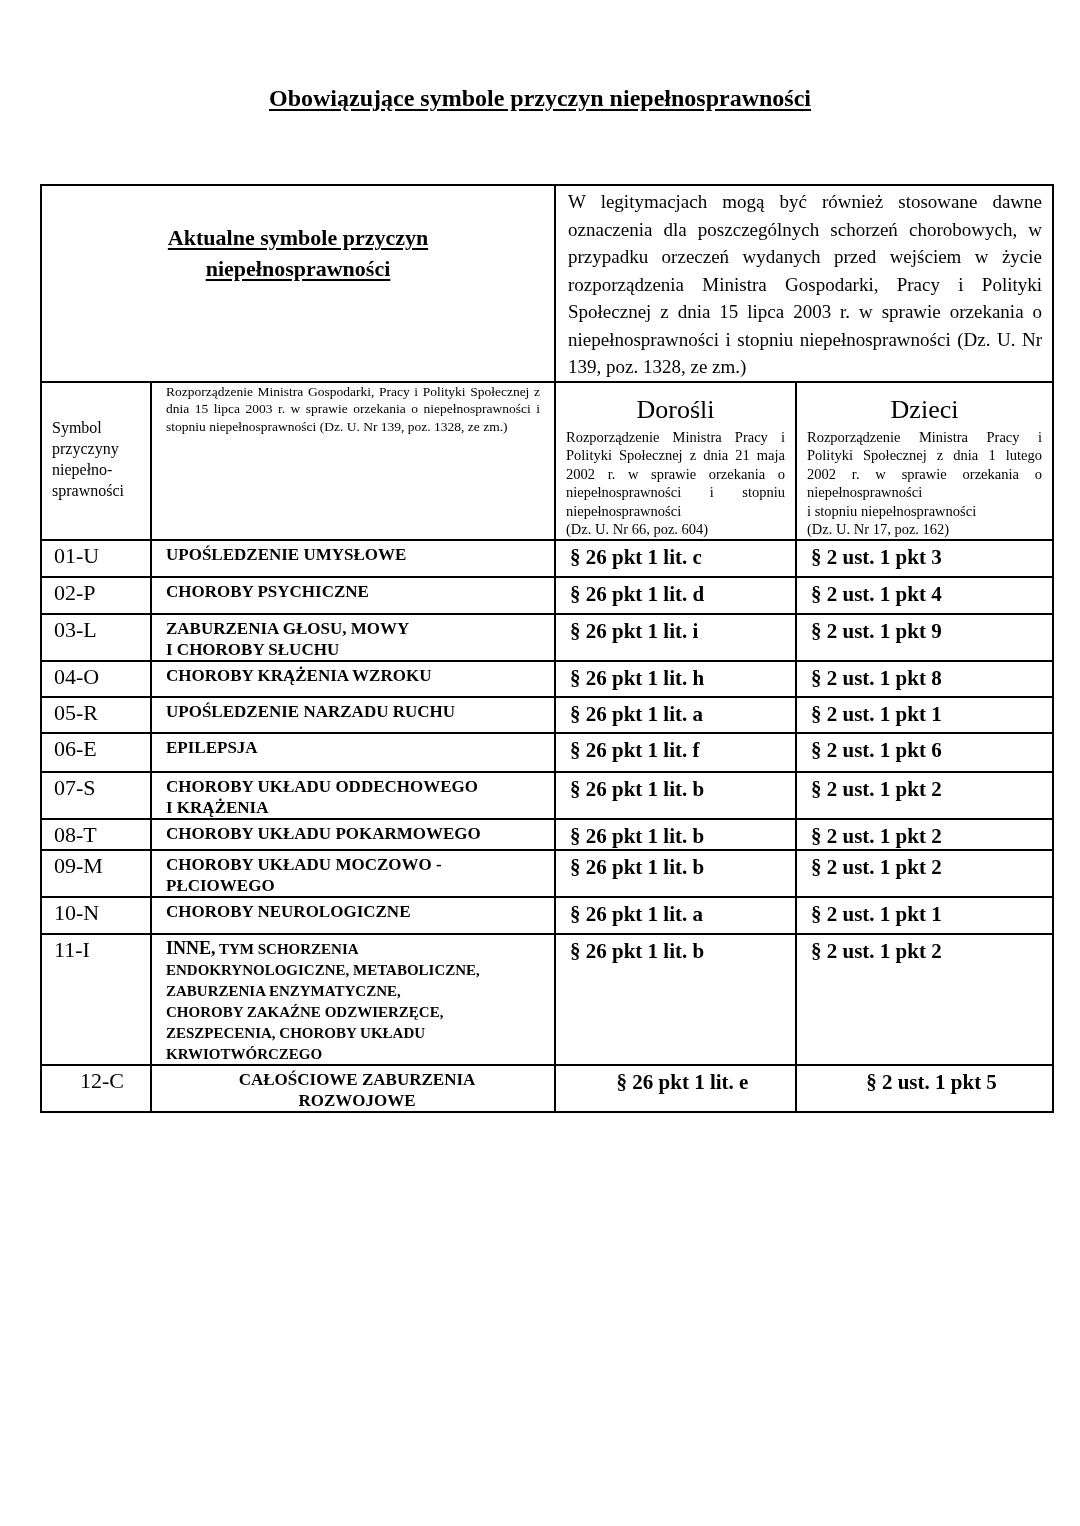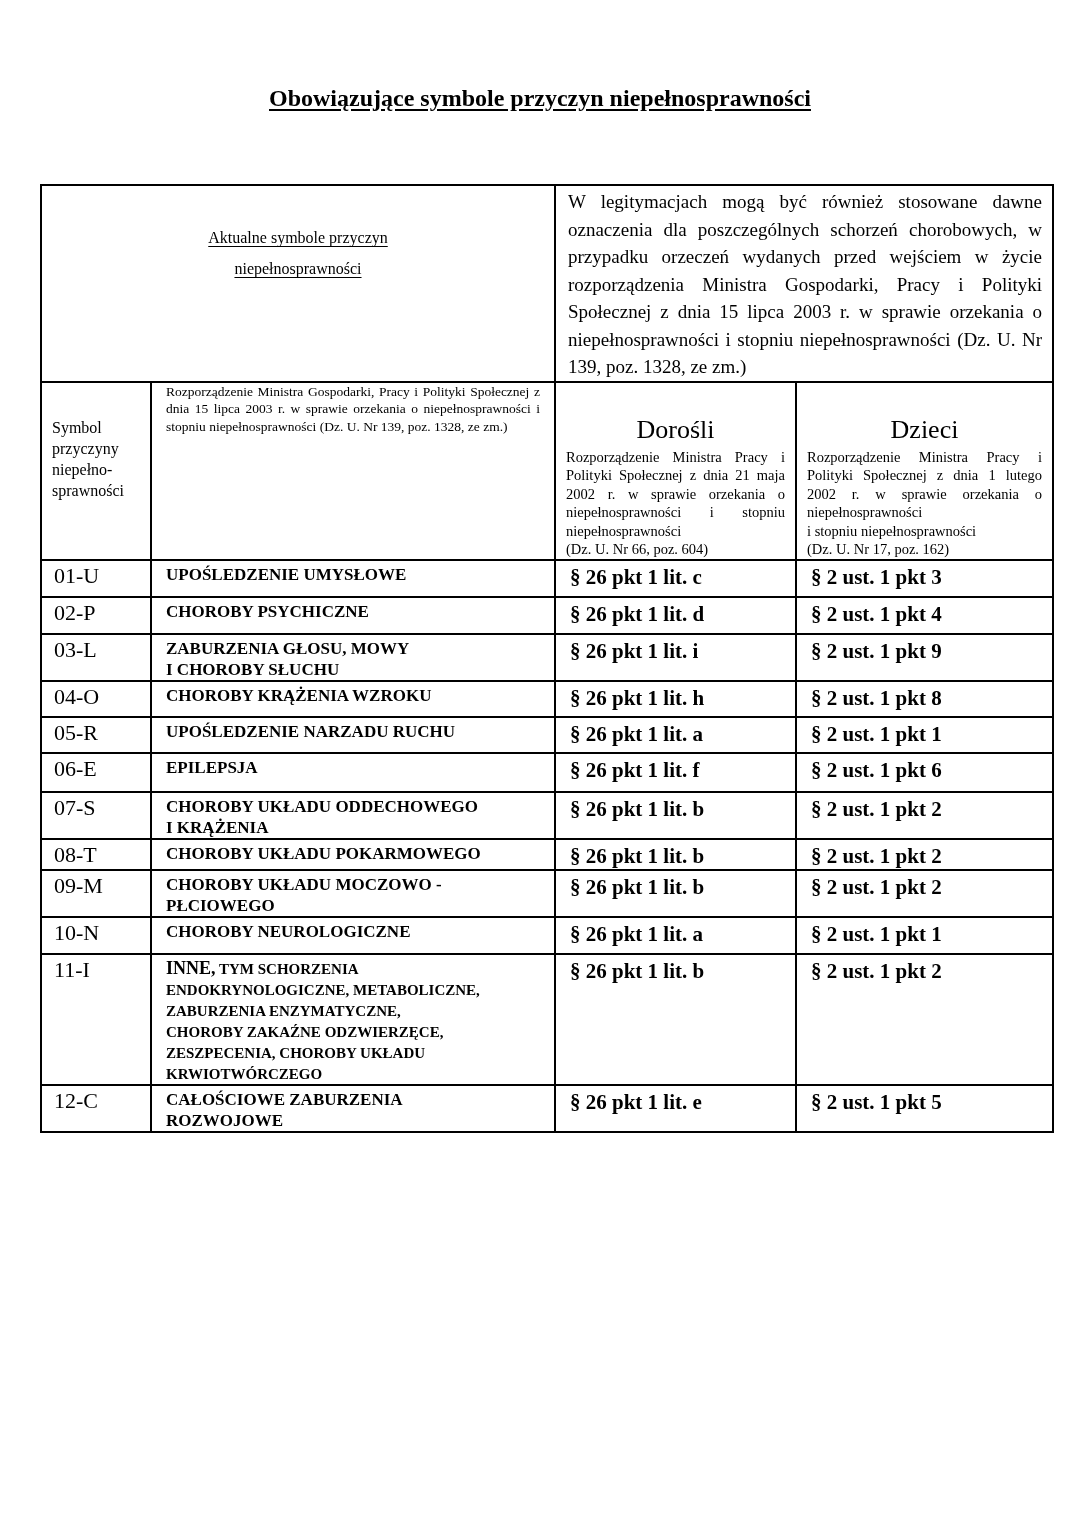--- a/index.html
+++ b/index.html
@@ -25,22 +25,22 @@
     width: 1012px;
     border-collapse: collapse;
     table-layout: fixed;
   }
   table.symbols td { border: 2px solid #000; vertical-align: top; }
 
   
   td.intro-left { text-align: center; padding-top: 36px; }
   .current-heading {
     display: inline-block;
-    font-size: 16px;
-    font-weight: normal;
+    font-size: 22px;
+    font-weight: bold;
     line-height: 31px;
     text-decoration: underline;
     text-underline-offset: 3px;
     white-space: pre-line;
   }
   td.intro-right {
     font-size: 19px;
     line-height: 27.5px;
     text-align: justify;
     padding: 2px 10px 0 12px;
@@ -53,21 +53,21 @@
     line-height: 21px;
     white-space: pre-line;
   }
   td.th-reg {
     vertical-align: middle;
     font-size: 13.5px;
     line-height: 17.5px;
     text-align: justify;
     padding: 0 14px;
   }
-  td.th-group { padding-top: 32px; border-radius: 31px; }
+  td.th-group { padding-top: 12px; border-radius: 31px; }
   .col-title { font-size: 26px; text-align: center; }
   .col-reg {
     font-size: 14.5px;
     line-height: 18.5px;
     text-align: justify;
     padding: 3px 10px 0 10px;
     white-space: pre-line;
   }
 
   
@@ -87,21 +87,21 @@
   tbody tr:nth-child(2)  { height: 37px; }
   tbody tr:nth-child(3)  { height: 46px; }
   tbody tr:nth-child(4)  { height: 36px; }
   tbody tr:nth-child(5)  { height: 36px; }
   tbody tr:nth-child(6)  { height: 39px; }
   tbody tr:nth-child(7)  { height: 45px; }
   tbody tr:nth-child(8)  { height: 29px; }
   tbody tr:nth-child(9)  { height: 43px; }
   tbody tr:nth-child(10) { height: 37px; }
   tbody tr:nth-child(11) { height: 118px; }
-  tbody tr:nth-child(12) { height: 45px; }
+  tbody tr:nth-child(12) { height: 45px; text-align: center; }
   tr.intro-row  { height: 225px; }
   tr.header-row { height: 210px; }
 </style>
 </head>
 <body>
 
 <div class="doc-title">Obowiązujące symbole przyczyn niepełnosprawności</div>
 
 <table class="symbols">
   <colgroup>

